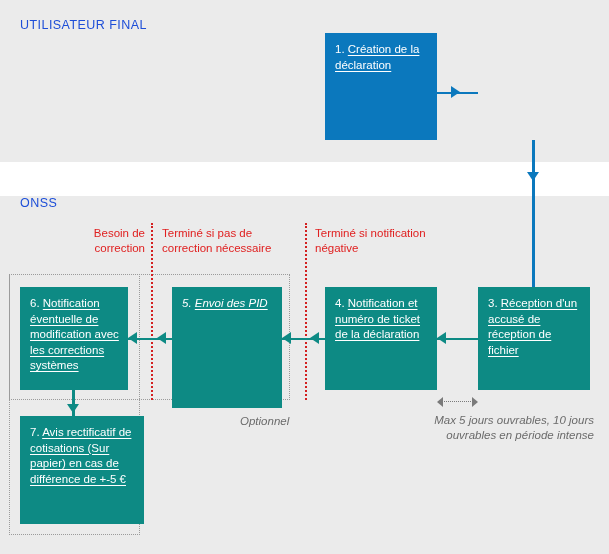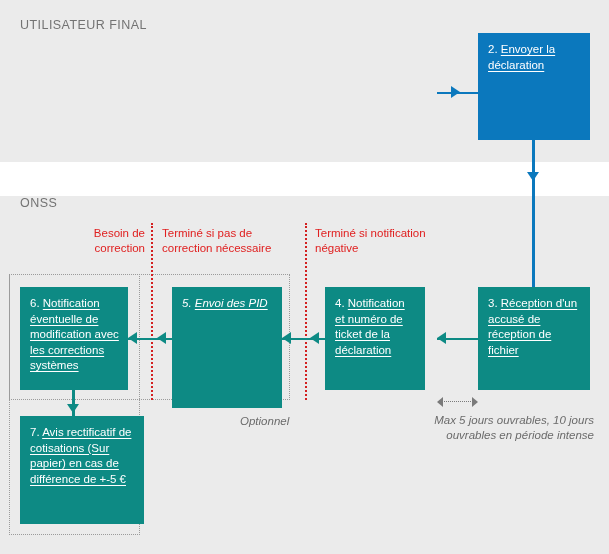--- a/index.html
+++ b/index.html
@@ -23,21 +23,21 @@
     width: 609px;
     background: #ebebeb;
   }
   #band-top  { top: 0px;   height: 162px; }
   #band-bot  { top: 196px; height: 358px; }
 
   .lane-title {
     position: absolute;
     font-size: 12.5px;
     letter-spacing: 0.45px;
-    color: #737373;
+    color: #1d4ed8;
     white-space: nowrap;
   }
   #lane-title-user { left: 20px; top: 18px; }
   #lane-title-onss { left: 20px; top: 196px; }
 
   
   .box {
     position: absolute;
     box-sizing: border-box;
     padding: 9px 9px 6px 10px;
@@ -51,21 +51,21 @@
     text-decoration-thickness: 1px;
     display: inline;
   }
   .box .num { text-decoration: none; }
   .box.blue { background: #0b78bd; }
   .box.teal { background: #0d8a84; }
 
   #box1 { left: 325px; top: 33px;  width: 112px; height: 107px; }
   #box2 { left: 478px; top: 33px;  width: 112px; height: 107px; }
   #box3 { left: 478px; top: 287px; width: 112px; height: 103px; }
-  #box4 { left: 325px; top: 287px; width: 100px; height: 103px; }
+  #box4 { left: 325px; top: 287px; width: 112px; height: 103px; }
   #box5 { left: 172px; top: 287px; width: 110px; height: 121px; font-style: italic; }
   #box6 { left: 20px;  top: 287px; width: 108px; height: 103px; }
   #box7 { left: 20px;  top: 416px; width: 124px; height: 108px; }
 
   
   .hline, .vline {
     position: absolute;
     background: #0b78bd;
   }
   .hline.teal, .vline.teal { background: #0d8a84; }
@@ -202,23 +202,23 @@
   <div class="arrow-l teal" id="conn45-arrow"></div>
   <div class="arrow-l teal" id="conn45-arrow2"></div>
 
   <div class="hline teal" id="conn56-line"></div>
   <div class="arrow-l teal" id="conn56-arrow"></div>
   <div class="arrow-l teal" id="conn56-arrow2"></div>
 
   <div class="vline teal" id="conn67-line"></div>
   <div class="arrow-d teal" id="conn67-arrow"></div>
 
-  <div class="box blue" id="box2">
-    <span class="num">2.</span>
-    <span class="txt">Envoyer la déclaration</span>
+  <div class="box blue" id="box1">
+    <span class="num">1.</span>
+    <span class="txt">Création de la déclaration</span>
   </div>
   <div class="box teal" id="box3">
     <span class="num">3.</span>
     <span class="txt">Réception d'un accusé de réception de fichier</span>
   </div>
   <div class="box teal" id="box4">
     <span class="num">4.</span>
     <span class="txt">Notification et numéro de ticket de la déclaration</span>
   </div>
   <div class="box teal" id="box5">

